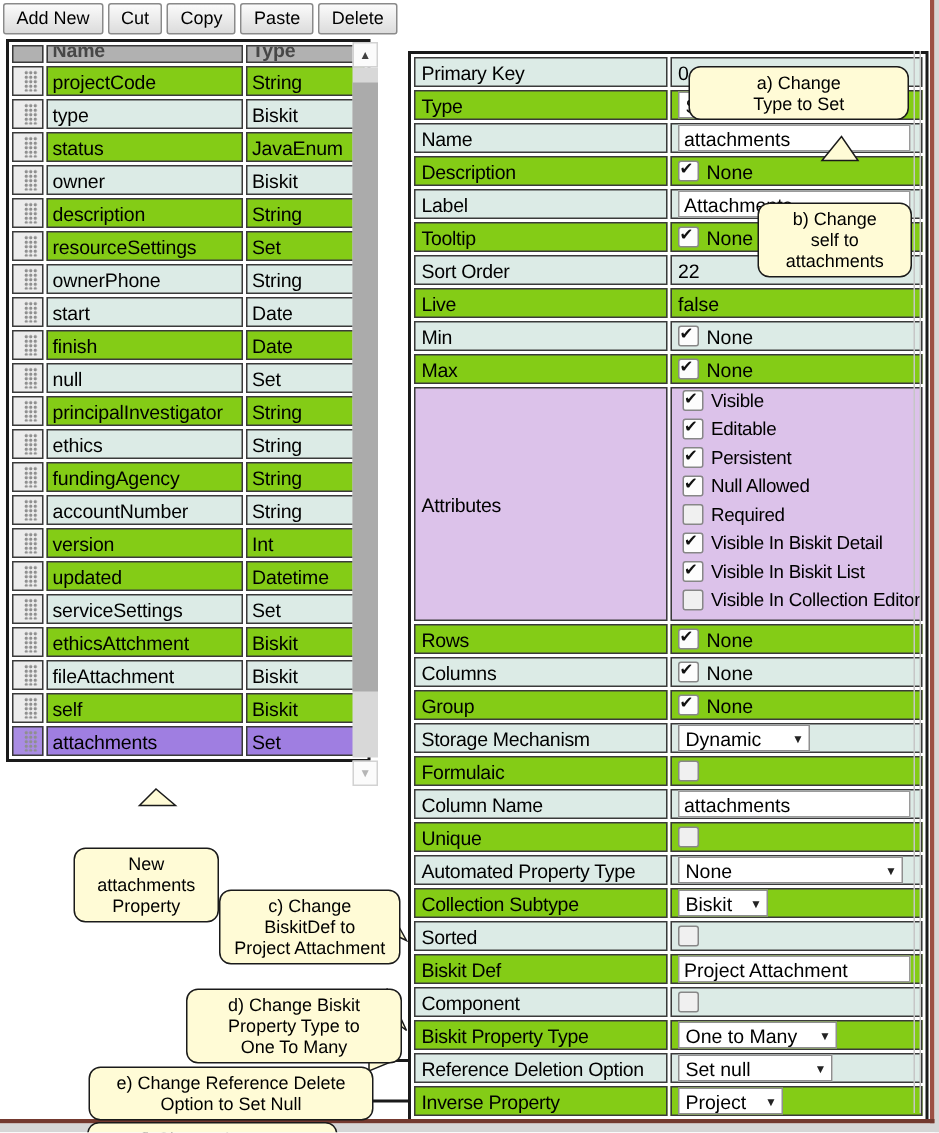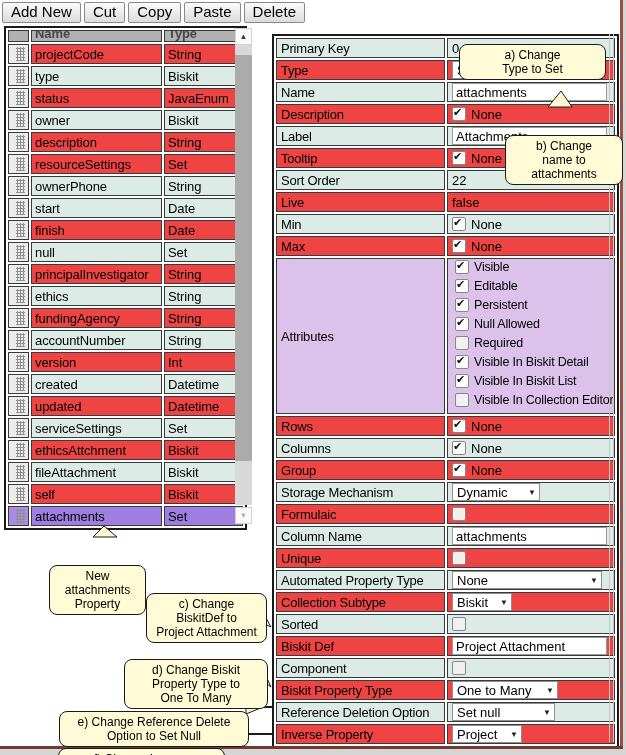--- a/index.html
+++ b/index.html
@@ -1,34 +1,34 @@
 <!DOCTYPE html>
 <html><head>
 <meta charset="utf-8">
 <style>
   html,body{margin:0;padding:0;background:#fff;}
   .page{position:relative;width:626px;height:755px;background:#fff;overflow:hidden;
         font-family:"Liberation Sans",sans-serif;color:#000;}
   
   .toolbar{position:absolute;left:2px;top:2px;display:flex;gap:3px;}
-  .tb-btn{font-family:"Liberation Sans",sans-serif;font-size:15px;color:#000;
+  .tb-btn{font-family:"Liberation Sans",sans-serif;font-size:12px;color:#000;
           padding:2px 8px 3px 8px;background:linear-gradient(#fbfbfb,#dcdcdc);
           border:1px solid #8a8a8a;border-radius:2px;height:21px;line-height:14px;text-align:right;}
   
   table.ptable{position:absolute;left:4px;top:26px;border:2px solid #1a1a1a;
                border-collapse:separate;border-spacing:2px;background:#fff;}
   table.ptable td{border:1px solid #3a3a3a;font-size:13px;letter-spacing:-0.1px;
                   height:18px;padding:0 0 0 3px;white-space:nowrap;overflow:hidden;}
   td.hcell{width:16px;padding:0;background:#ececec;}
   td.hcell.sel-h{background:#a98ce3;}
   .handle-dots{width:9px;height:14px;margin:0 auto;
                background-image:radial-gradient(circle,#8f8f8f 1px,transparent 1.3px);
                background-size:3px 3px;}
   td.ncell{width:126px;} td.tcell{width:74px;}
-  .bg-ivory{background:#ef4444;} .bg-cyan{background:#dcebe6;}
+  .bg-ivory{background:#84cc16;} .bg-cyan{background:#dcebe6;}
   .bg-sel{background:#9f7ee1;} .bg-lilac{background:#dcc2ea;}
   tr.hdr td{background:#b1b1b1;color:#474747;font-weight:bold;height:10px;}
   .hdr-clip{height:10px;overflow:hidden;}
   .hdr-clip span{display:block;margin-top:-5px;line-height:15px;}
   
   .vscroll{position:absolute;left:235px;top:28px;width:17px;height:496px;}
   .vs-btn{position:absolute;left:0;width:15px;height:15px;background:#fbfbfb;
           border:1px solid #d2d2d2;display:flex;align-items:center;justify-content:center;
           font-size:8px;color:#404040;}
   .vs-btn.bottom{top:479px;color:#b5b5b5;}
@@ -202,27 +202,20 @@
           <td class="hcell">
             <div class="handle-dots"></div>
           </td>
           <td class="ncell bg-ivory">version</td>
           <td class="tcell bg-ivory">Int</td>
         </tr>
         <tr>
           <td class="hcell">
             <div class="handle-dots"></div>
           </td>
-          <td class="ncell bg-cyan">created</td>
-          <td class="tcell bg-cyan">Datetime</td>
-        </tr>
-        <tr>
-          <td class="hcell">
-            <div class="handle-dots"></div>
-          </td>
           <td class="ncell bg-ivory">updated</td>
           <td class="tcell bg-ivory">Datetime</td>
         </tr>
         <tr>
           <td class="hcell">
             <div class="handle-dots"></div>
           </td>
           <td class="ncell bg-cyan">serviceSettings</td>
           <td class="tcell bg-cyan">Set</td>
         </tr>
@@ -452,23 +445,23 @@
   </svg>
 
   <div class="edge r1"></div>
   <div class="edge r2"></div>
   <div class="edge b1"></div>
   <div class="edge b2"></div>
 <div class="callout" style="left: 459px; top: 12px; width: 147px;">
       <div>a) Change</div>
       <div>Type to Set</div>
     </div>
-    <div class="callout" style="left: 505px; top: 103px; width: 118px;">
+    <div class="callout" style="left: 505px; top: 103px; width: 103px;">
       <div>b) Change</div>
-      <div>name to</div>
+      <div>self to</div>
       <div>attachments</div>
     </div>
     <div class="callout" style="left: 49px; top: 533px; width: 97px;">
       <div>New</div>
       <div>attachments</div>
       <div>Property</div>
     </div>
     <div class="callout" style="left: 146px; top: 561px; width: 121px;">
       <div>c) Change</div>
       <div>BiskitDef to</div>

